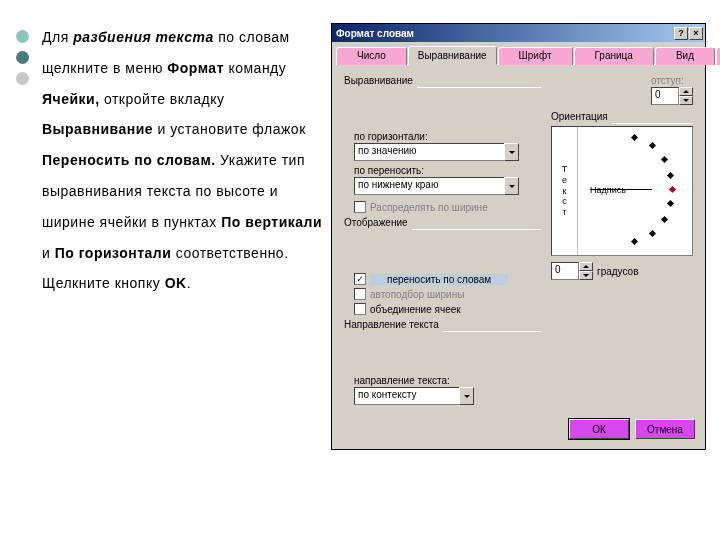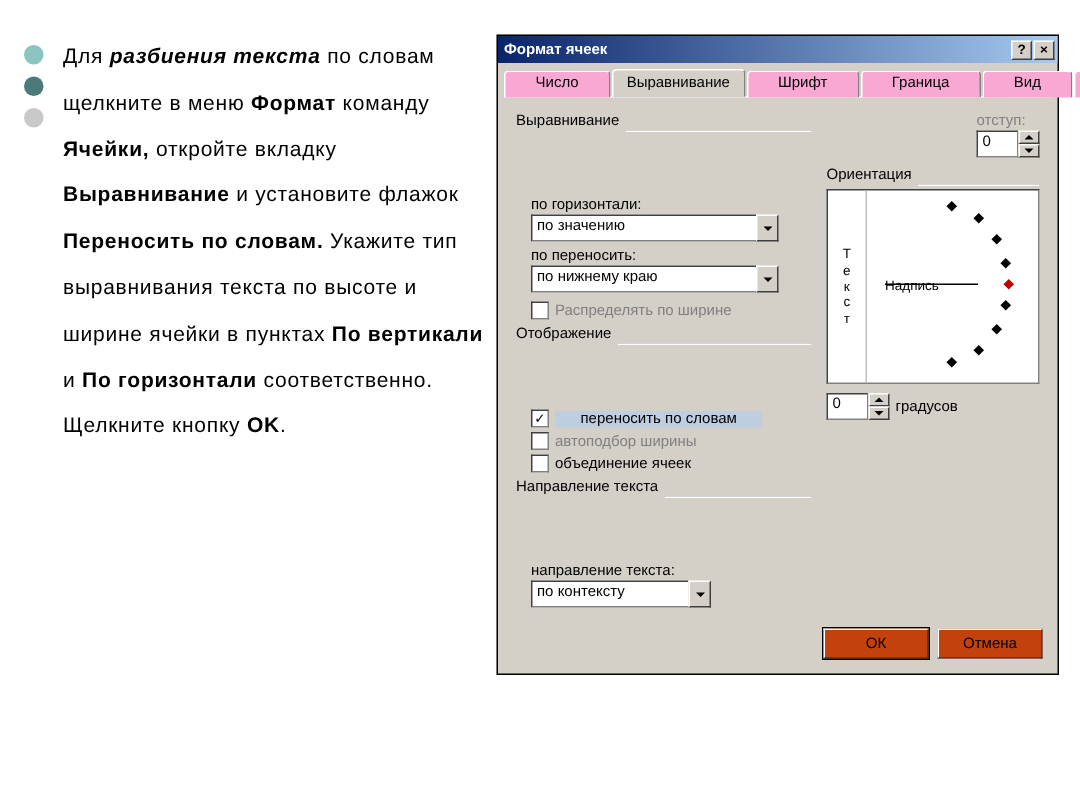--- a/index.html
+++ b/index.html
@@ -57,41 +57,41 @@
   .orient-vert span { display: block; }
   .orient-arc { flex: 1; position: relative; }
   .arc-label { position: absolute; left: 12px; top: 58px; font-size: 9px; }
   .diamond { width: 5px; height: 5px; background: #000; transform: rotate(45deg); position: absolute; }
   .diamond.active { background: #b00; }
   .orient-line { position: absolute; left: 12px; top: 62px; width: 62px; height: 1px; background: #000; }
   
   .orient-deg { display: flex; align-items: center; gap: 4px; margin-top: 6px; font-size: 10px; }
   
   .btn-row { display: flex; justify-content: flex-end; gap: 6px; padding: 6px 10px 10px 10px; }
-  .btn { width: 70px; height: 20px; background: #c2410c; border: 1px solid #fff; border-right-color: #404040; border-bottom-color: #404040; font-size: 10px; display: flex; align-items: center; justify-content: center; cursor: pointer; }
+  .btn { width: 60px; height: 20px; background: #d946ef; border: 1px solid #fff; border-right-color: #404040; border-bottom-color: #404040; font-size: 10px; display: flex; align-items: center; justify-content: center; cursor: pointer; }
   .btn.default { box-shadow: 0 0 0 1px #000; }
   .inline-hr { flex: 1; height: 1px; background: #808080; border-bottom: 1px solid #fff; margin-left: 4px; position: relative; top: 6px; }
   .group-head { display: flex; align-items: center; }
 </style>
 </head>
 <body>
 
 <div class="bullets">
   <div class="bullet b1"></div>
   <div class="bullet b2"></div>
   <div class="bullet b3"></div>
 </div>
 
 <div class="left-panel">
   <span>Для </span><span class="bold italic">разбиения текста</span><span> по словам щелкните в меню </span><span class="bold">Формат</span><span> команду </span><span class="bold">Ячейки,</span><span> откройте вкладку </span><span class="bold">Выравнивание</span><span> и установите флажок </span><span class="bold">Переносить по словам.</span><span> Укажите тип выравнивания текста по высоте и ширине ячейки в пунктах </span><span class="bold">По вертикали</span><span> и </span><span class="bold">По горизонтали</span><span> соответственно.  Щелкните кнопку </span><span class="bold">OK</span><span>.</span>
 </div>
 
 <div class="dialog">
   <div class="titlebar">
-    <div class="titlebar-text">Формат ячеек</div>
+    <div class="titlebar-text">Формат словам</div>
     <div class="titlebar-btns">
       <div class="titlebar-btn">?</div>
       <div class="titlebar-btn">×</div>
     </div>
   </div>
   <div class="tabs">
     <div class="tab">Число</div>
     <div class="tab active">Выравнивание</div>
     <div class="tab">Шрифт</div>
     <div class="tab">Граница</div>

